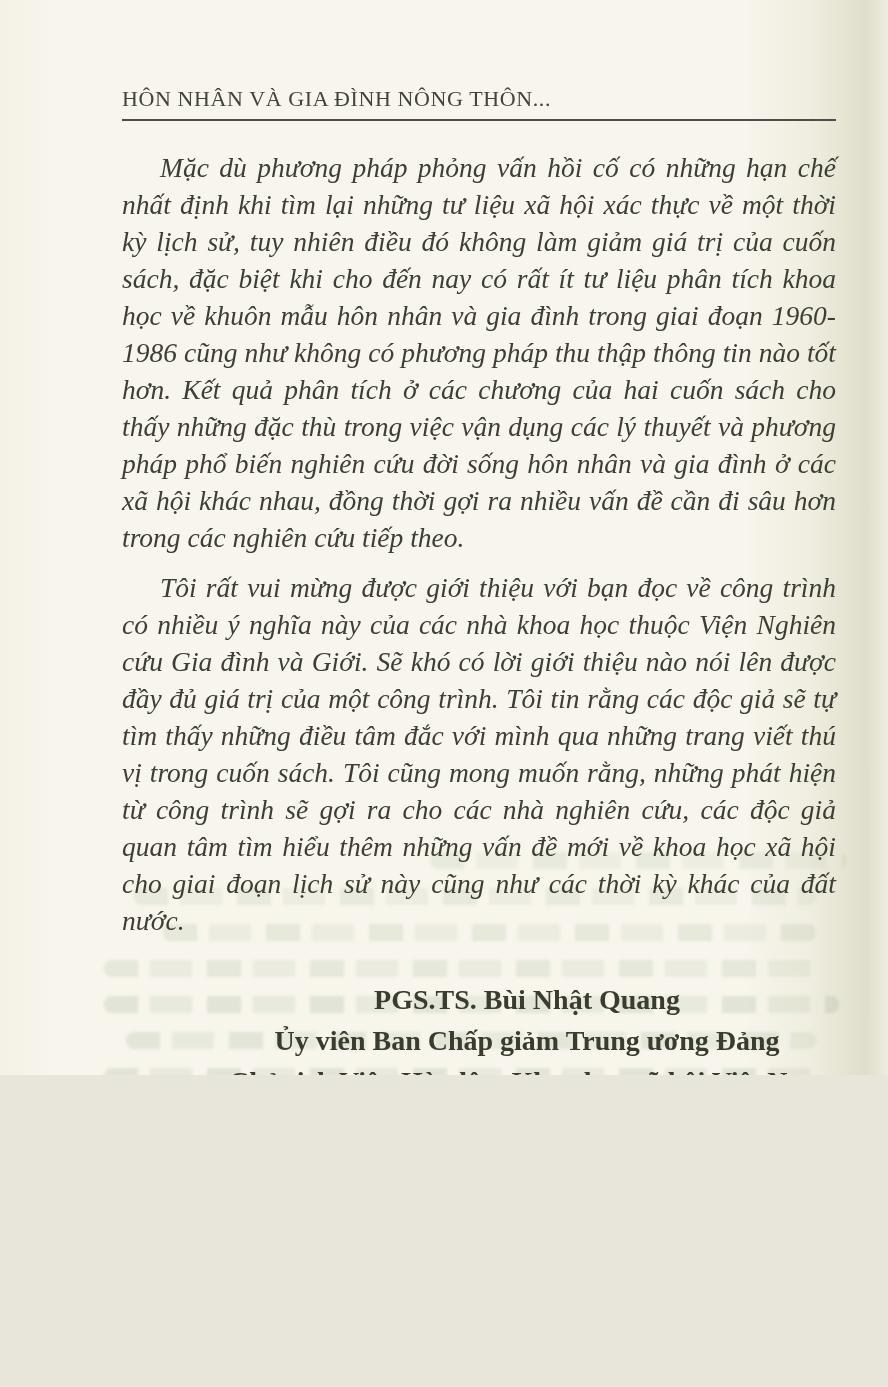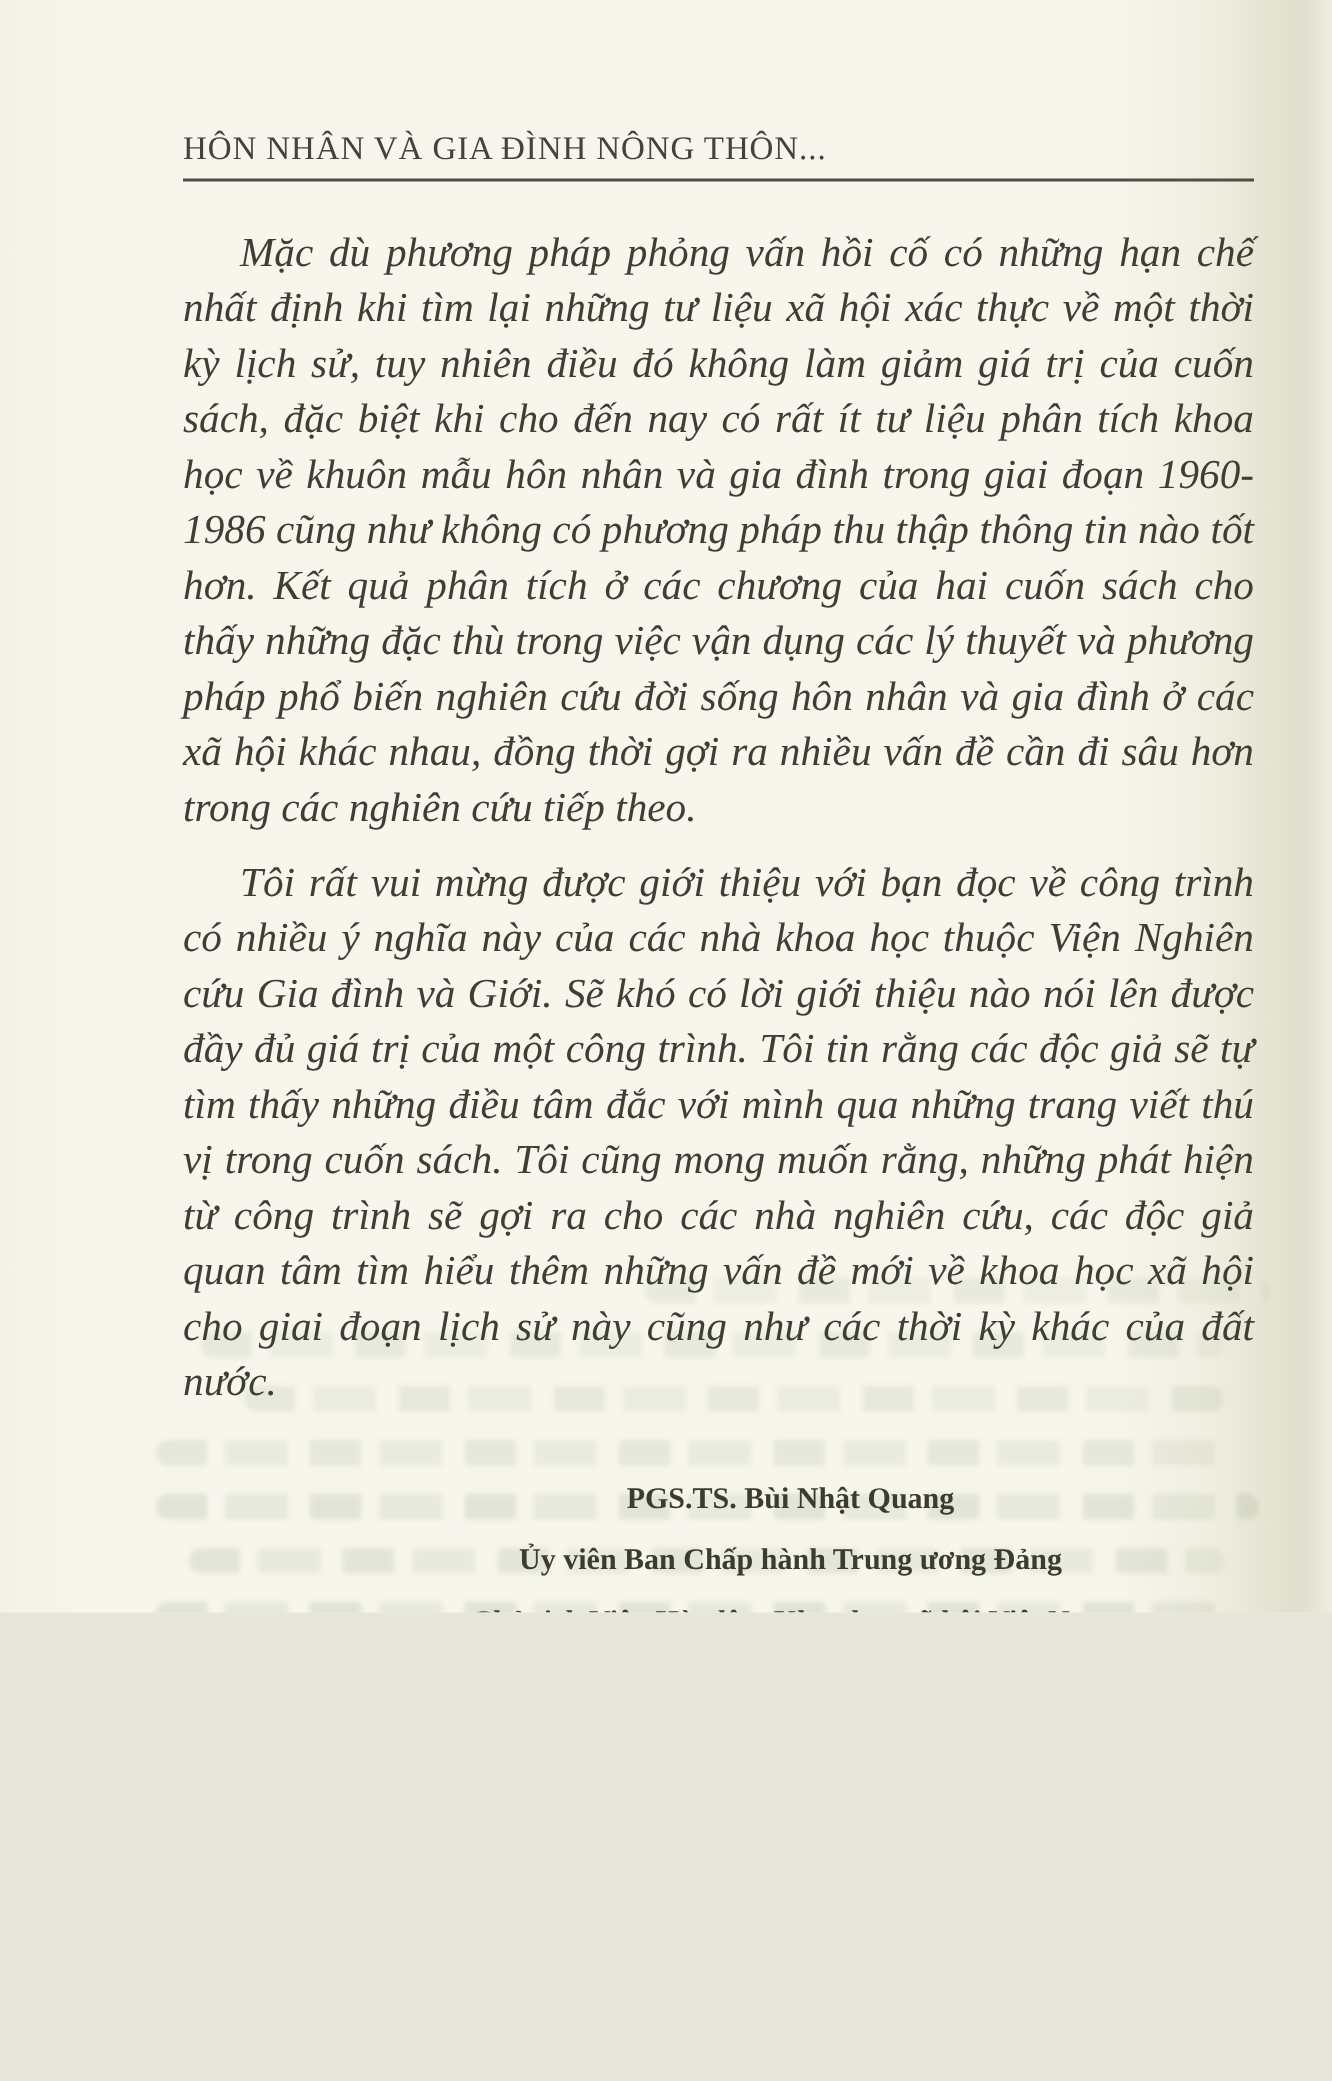--- a/index.html
+++ b/index.html
@@ -33,21 +33,21 @@
     text-align:justify;text-indent:38px;
     margin:0;color:#3d3e34;font-style:italic;
   }
   .para1{margin-top:28px;}
   .para2{margin-top:13px;}
   .signature{
     margin-top:40px;
     padding-left:96px;
     text-align:center;
     font-weight:bold;
-    font-size:20px;line-height:41px;
+    font-size:28px;line-height:41px;
     color:#3a3c30;
   }
   .page-number{
     position:absolute;left:103px;top:1287px;
     font-size:18px;color:#45463c;z-index:2;
   }
   
   .ghost{position:absolute;left:104px;top:852px;width:742px;z-index:1;}
   .ghost-line{
     height:17px;margin-bottom:19px;border-radius:8px;
@@ -111,19 +111,19 @@
   <div class="content">
     <div class="running-header">HÔN NHÂN VÀ GIA ĐÌNH NÔNG THÔN...</div>
     <hr class="header-rule">
 
     <p class="para para1">Mặc dù phương pháp phỏng vấn hồi cố có những hạn chế nhất định khi tìm lại những tư liệu xã hội xác thực về một thời kỳ lịch sử, tuy nhiên điều đó không làm giảm giá trị của cuốn sách, đặc biệt khi cho đến nay có rất ít tư liệu phân tích khoa học về khuôn mẫu hôn nhân và gia đình trong giai đoạn 1960-1986 cũng như không có phương pháp thu thập thông tin nào tốt hơn. Kết quả phân tích ở các chương của hai cuốn sách cho thấy những đặc thù trong việc vận dụng các lý thuyết và phương pháp phổ biến nghiên cứu đời sống hôn nhân và gia đình ở các xã hội khác nhau, đồng thời gợi ra nhiều vấn đề cần đi sâu hơn trong các nghiên cứu tiếp theo.</p>
 
     <p class="para para2">Tôi rất vui mừng được giới thiệu với bạn đọc về công trình có nhiều ý nghĩa này của các nhà khoa học thuộc Viện Nghiên cứu Gia đình và Giới. Sẽ khó có lời giới thiệu nào nói lên được đầy đủ giá trị của một công trình. Tôi tin rằng các độc giả sẽ tự tìm thấy những điều tâm đắc với mình qua những trang viết thú vị trong cuốn sách. Tôi cũng mong muốn rằng, những phát hiện từ công trình sẽ gợi ra cho các nhà nghiên cứu, các độc giả quan tâm tìm hiểu thêm những vấn đề mới về khoa học xã hội cho giai đoạn lịch sử này cũng như các thời kỳ khác của đất nước.</p>
 
     <div class="signature">
       <div>PGS.TS. Bùi Nhật Quang</div>
-      <div>Ủy viên Ban Chấp hành Trung ương Đảng</div>
+      <div>Ủy viên Ban Chấp giảm Trung ương Đảng</div>
       <div>Chủ tịch Viện Hàn lâm Khoa học xã hội Việt Nam</div>
     </div>
   </div>
 
   <div class="page-number">16</div>
 </div>
 
 </body></html>

